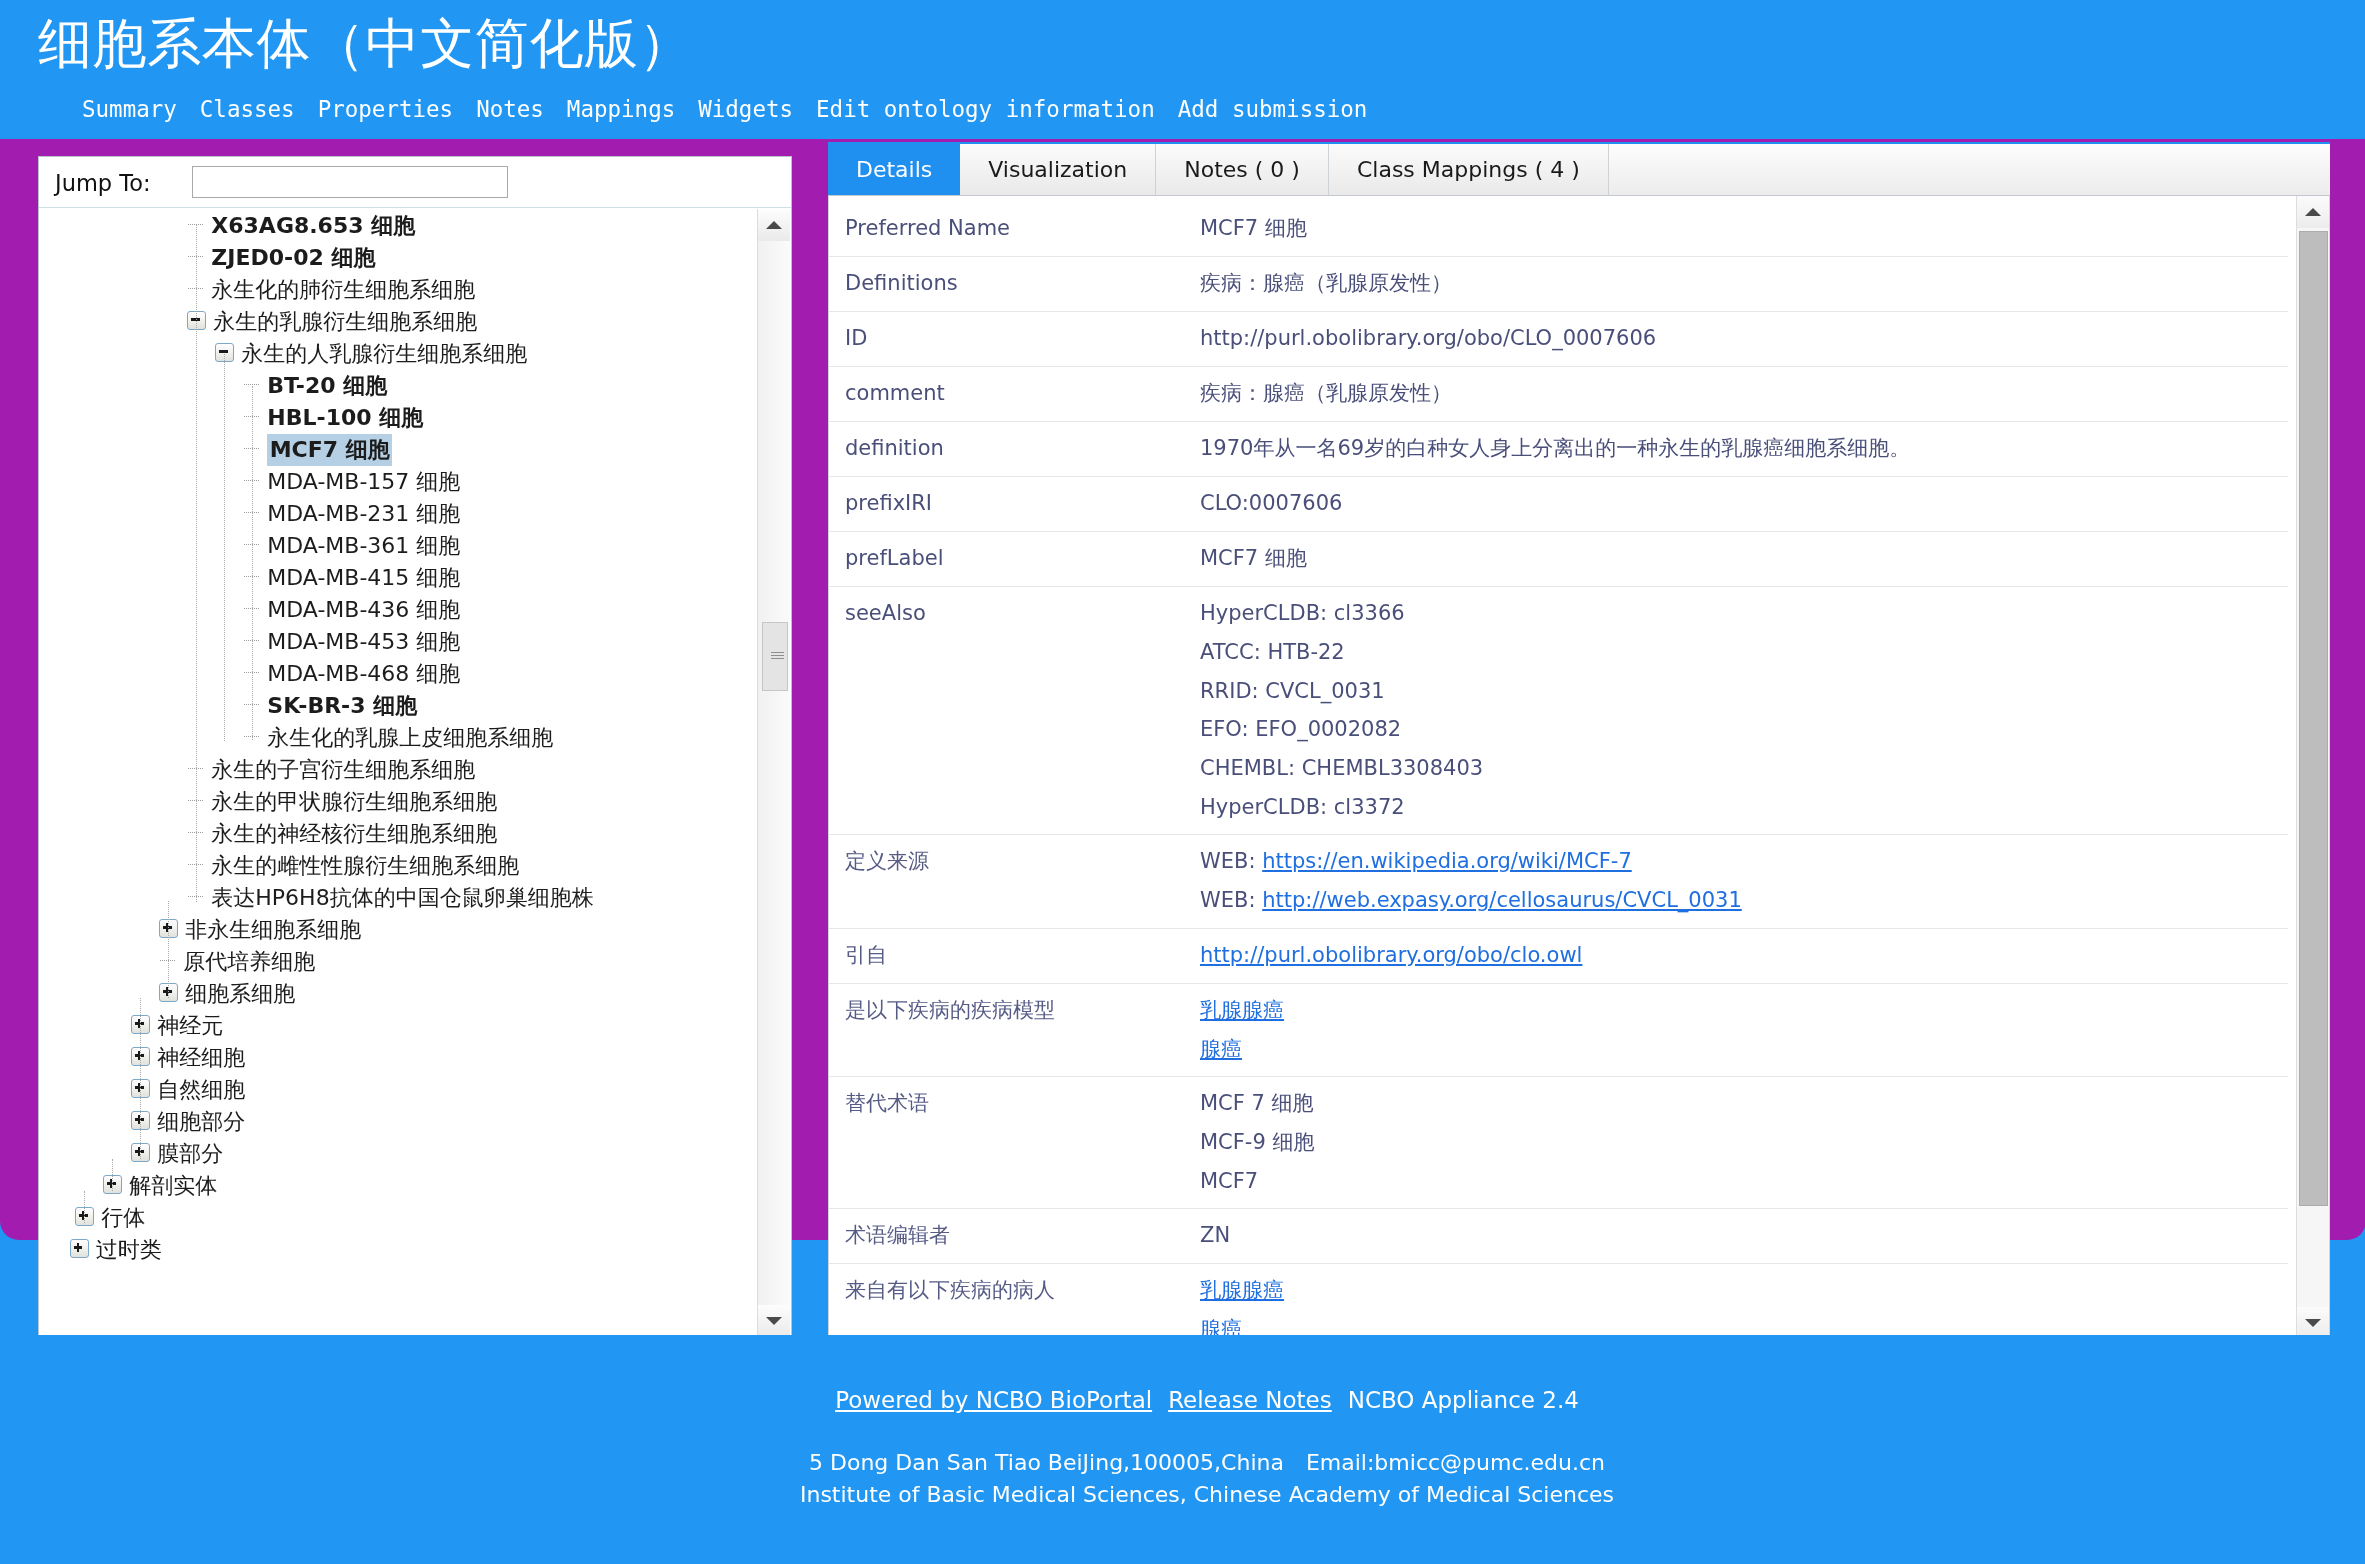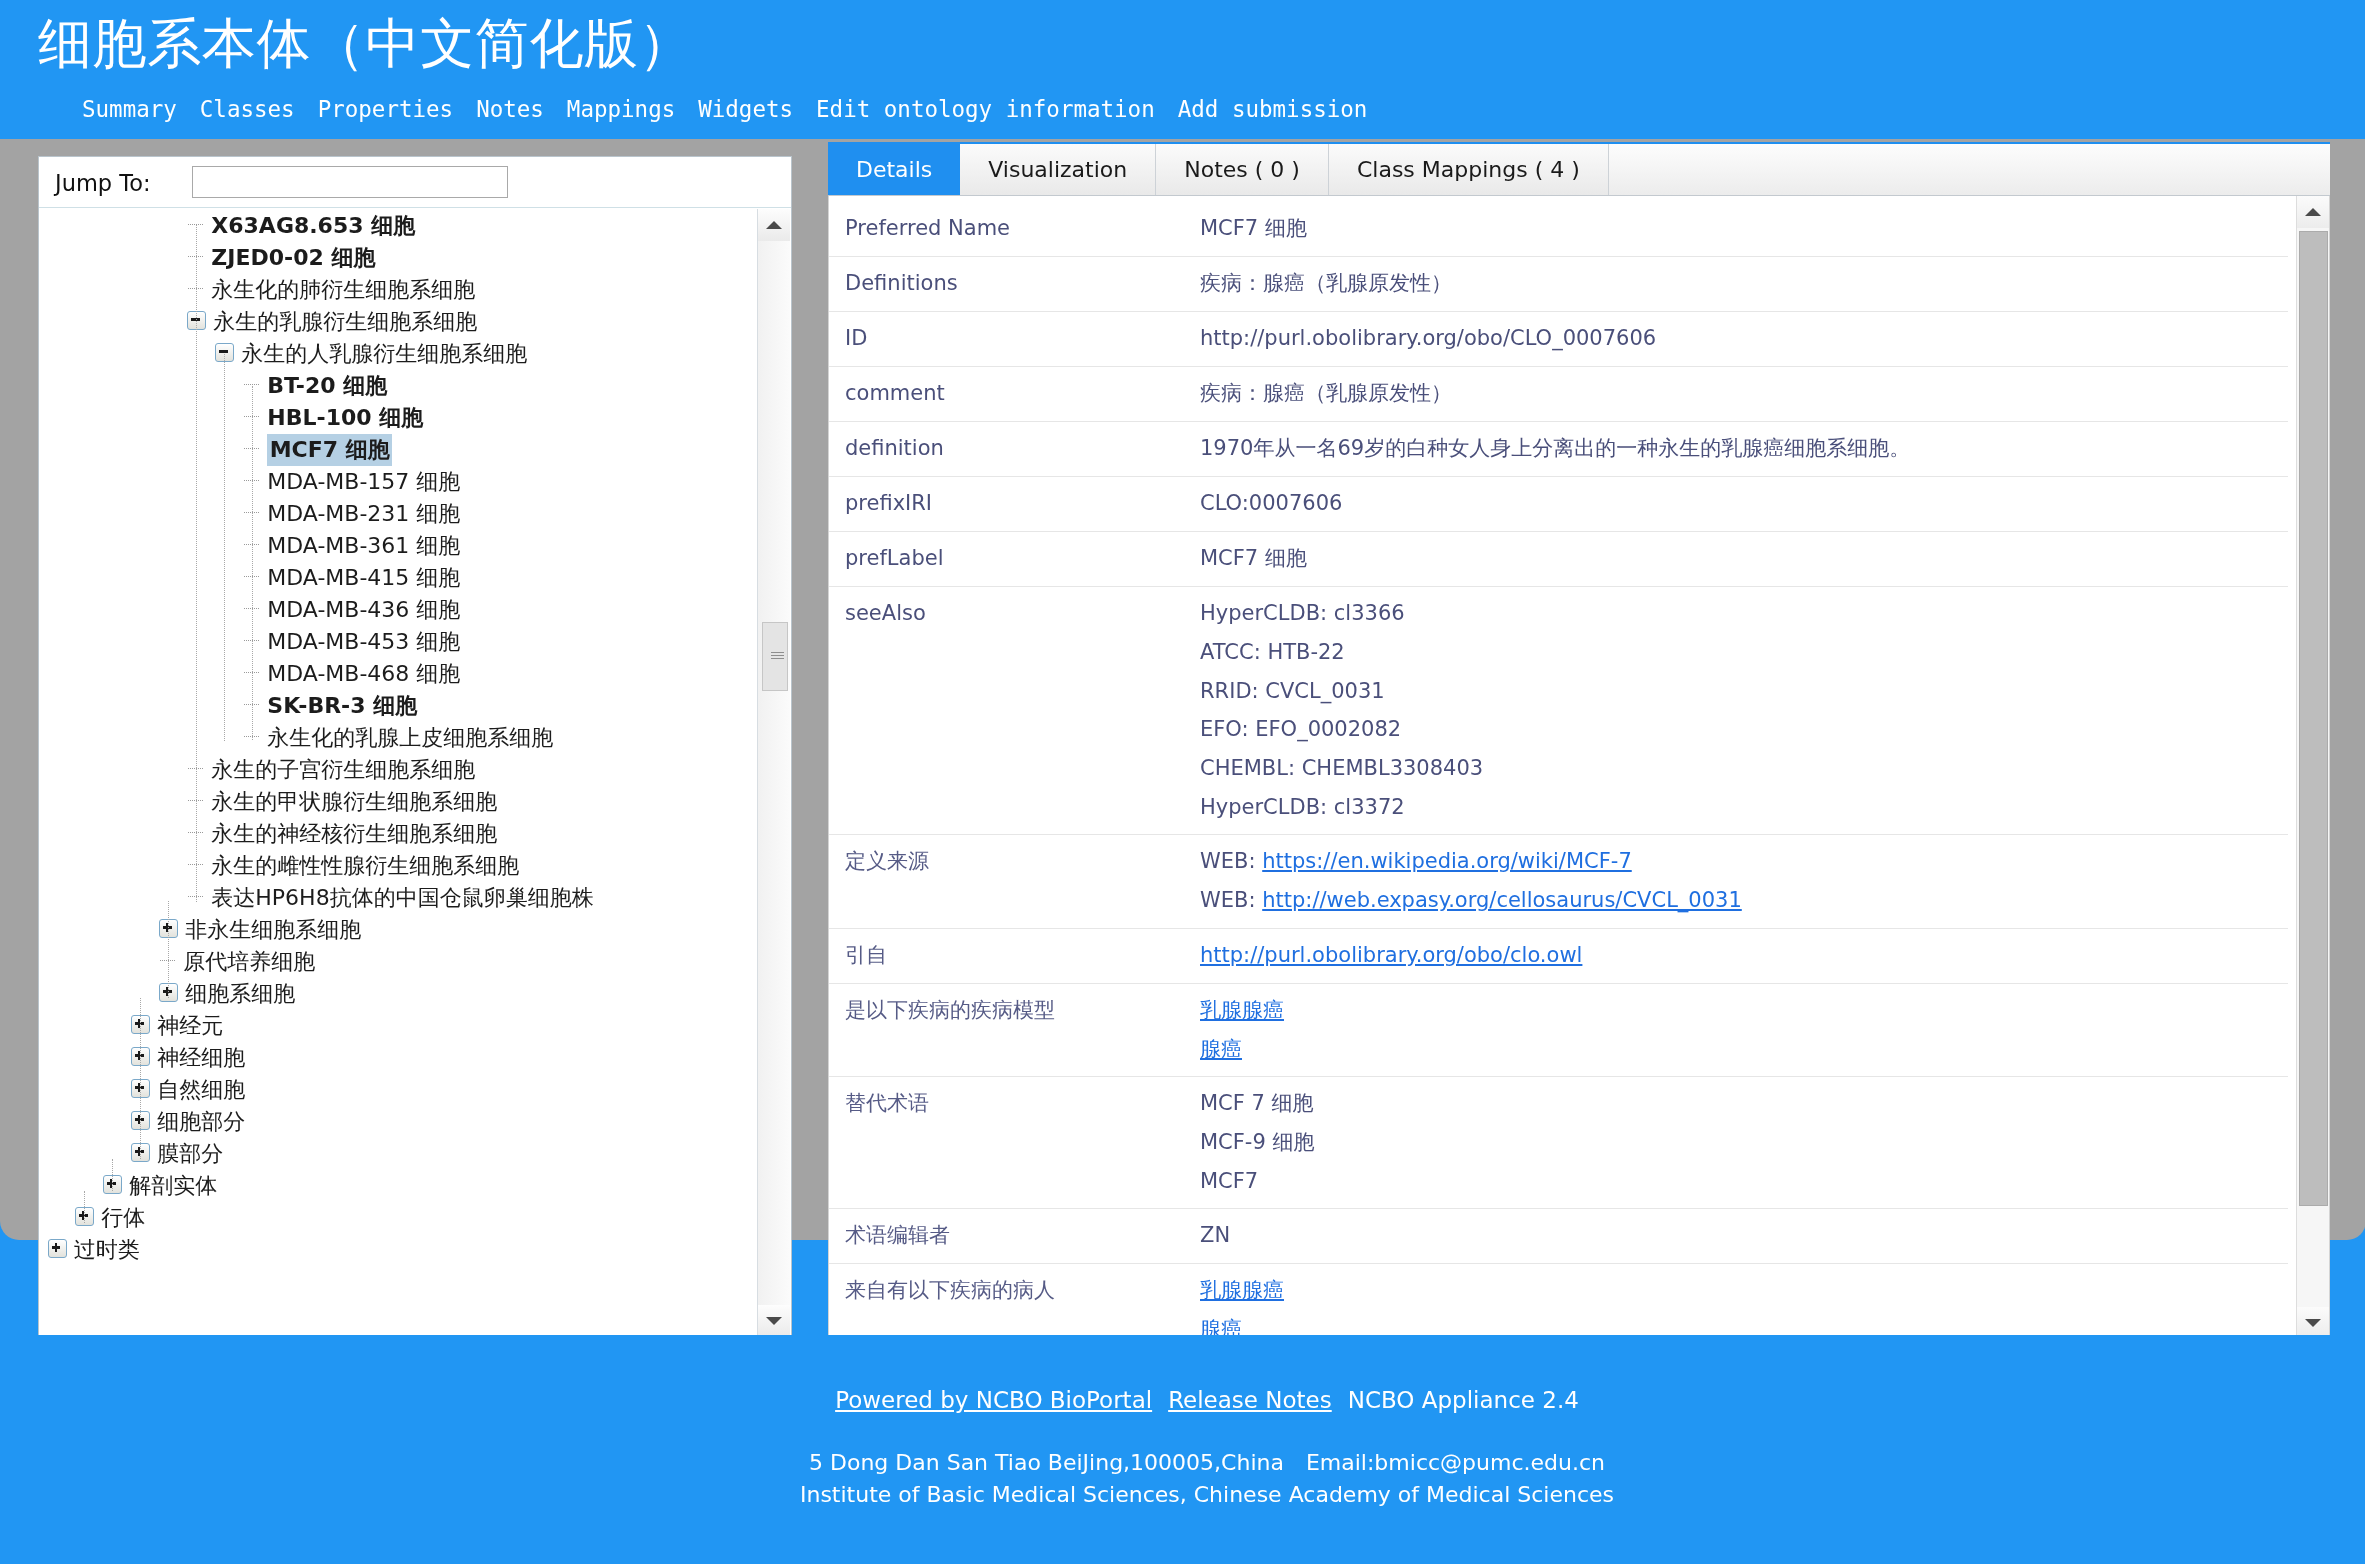--- a/index.html
+++ b/index.html
@@ -5,21 +5,21 @@
   html, body {
     margin: 0; padding: 0;
     width: 2366px; height: 1564px;
     background: #2196f3;
     font-family: "Liberation Sans", sans-serif;
     overflow: hidden;
   }
   .page {
     position: relative;
     width: 2366px; height: 1240px;
-    background: #a3a3a3;
+    background: #a21caf;
     box-sizing: border-box;
     border-radius: 19px;
   }
 
   
   .header {
     position: absolute; left: 0; top: 0;
     width: 2366px; height: 139px;
     background: #2196f3;
   }
@@ -374,21 +374,21 @@
             <div class="tnode" style="padding-left: 120px;"><span class="tw plus"></span><span class="lbl">非永生细胞系细胞</span></div>
             <div class="tnode" style="padding-left: 120px;"><span class="dash"></span><span class="lbl">原代培养细胞</span></div>
             <div class="tnode" style="padding-left: 120px;"><span class="tw plus"></span><span class="lbl">细胞系细胞</span></div>
             <div class="tnode" style="padding-left: 92px;"><span class="tw plus"></span><span class="lbl">神经元</span></div>
             <div class="tnode" style="padding-left: 92px;"><span class="tw plus"></span><span class="lbl">神经细胞</span></div>
             <div class="tnode" style="padding-left: 92px;"><span class="tw plus"></span><span class="lbl">自然细胞</span></div>
             <div class="tnode" style="padding-left: 92px;"><span class="tw plus"></span><span class="lbl">细胞部分</span></div>
             <div class="tnode" style="padding-left: 92px;"><span class="tw plus"></span><span class="lbl">膜部分</span></div>
             <div class="tnode" style="padding-left: 64px;"><span class="tw plus"></span><span class="lbl">解剖实体</span></div>
             <div class="tnode" style="padding-left: 36px;"><span class="tw plus"></span><span class="lbl">行体</span></div>
-            <div class="tnode" style="padding-left: 8.5px;"><span class="tw plus"></span><span class="lbl">过时类</span></div>
+            <div class="tnode" style="padding-left: 8.5px; margin-left: 22px;"><span class="tw plus"></span><span class="lbl">过时类</span></div>
             <div class="vline" style="left: 157px; top: 16px; height: 677px;"></div>
             <div class="vline" style="left: 185px; top: 145px; height: 387px;"></div>
             <div class="vline" style="left: 213px; top: 177px; height: 354px;"></div>
             <div class="vline" style="left: 129px; top: 692px; height: 97px;"></div>
             <div class="vline" style="left: 101px; top: 789px; height: 161px;"></div>
             <div class="vline" style="left: 73px; top: 950px; height: 32px;"></div>
             <div class="vline" style="left: 45px; top: 982px; height: 32px;"></div>
           </div>
         <div class="tree-vscroll">
           <div class="tvs-up">

